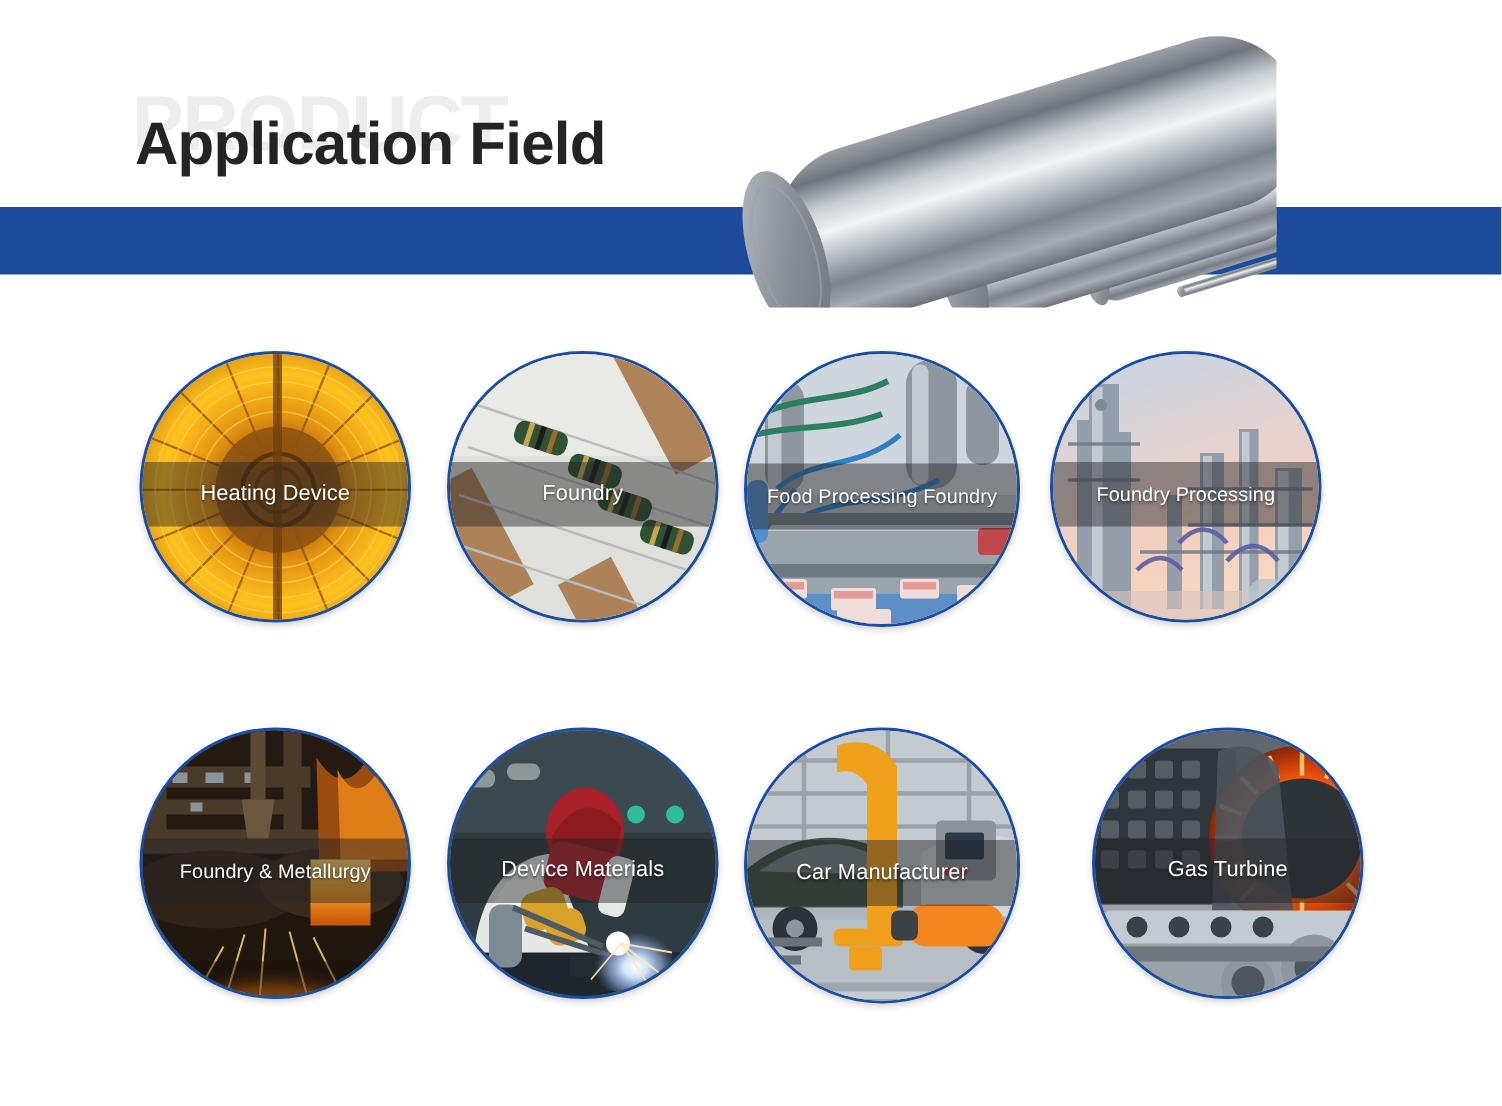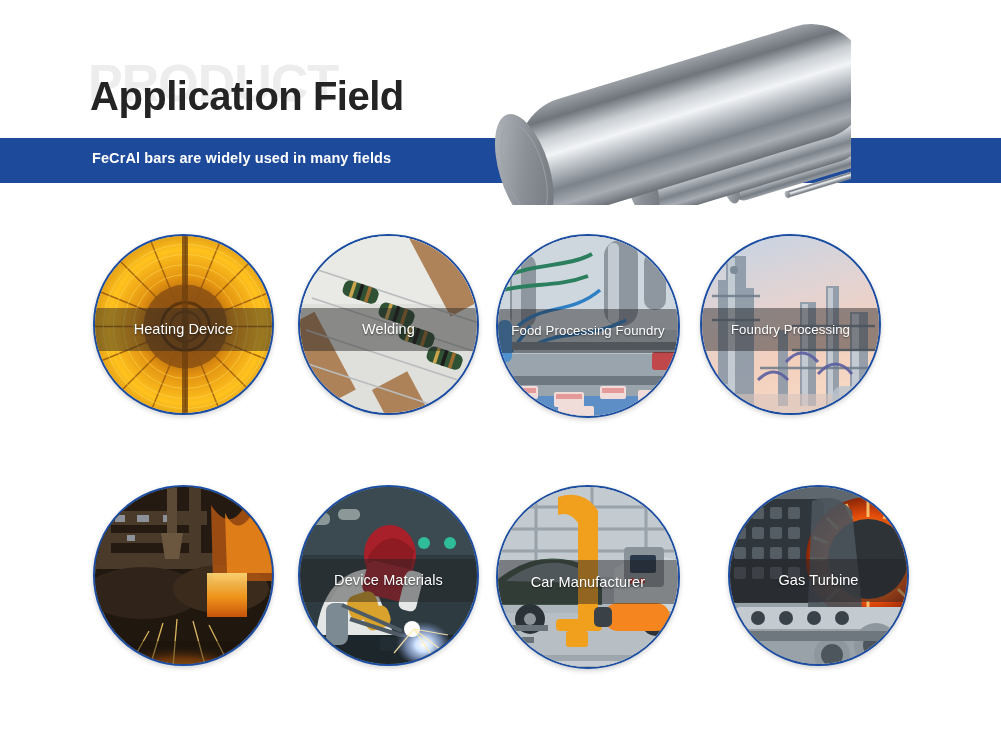--- a/index.html
+++ b/index.html
@@ -68,21 +68,20 @@
 </head>
 <body>
 
 <div id="header">
 
   <div id="watermark">PRODUCT</div>
 
   <h1 id="page-title">Application Field</h1>
 
   <div id="banner"></div>
-  <div id="banner-text">FeCrAl bars are widely used in many fields</div>
 
   <div id="bars">
     <svg width="360" height="205" viewBox="0 0 360 205">
       <defs>
         <linearGradient id="mg1" x1="0" y1="0" x2="0" y2="1">
           <stop offset="0%" stop-color="#9aa0a5"></stop>
           <stop offset="14%" stop-color="#6f757b"></stop>
           <stop offset="30%" stop-color="#c9ced3"></stop>
           <stop offset="44%" stop-color="#f2f4f6"></stop>
           <stop offset="58%" stop-color="#b9bfc5"></stop>
@@ -219,21 +218,21 @@
             <g transform="rotate(18 146 126)">
               <rect x="128" y="116" width="36" height="16" rx="6" fill="#2f5134"></rect>
               <rect x="136" y="116" width="3.5" height="16" fill="#caa44d"></rect>
               <rect x="144" y="116" width="3.5" height="16" fill="#1c1c1c"></rect>
               <rect x="152" y="116" width="3.5" height="16" fill="#9a6b2f"></rect>
             </g>
           </g>
         </svg>
       </div>
       <div class="tile-band">
-        <span class="tile-label">Welding</span>
+        <span class="tile-label">Foundry</span>
       </div>
     </div>
   </div>
 
   <div class="tile" style="left:496px; top:234px; width:184px; height:184px;">
     <div class="tile-circle">
       <div class="tile-art">
         <svg width="188" height="188" viewBox="0 0 188 188" preserveAspectRatio="none">
           <rect width="188" height="188" fill="#b9c2ca"></rect>
           <rect x="0" y="0" width="188" height="96" fill="#cfd7de"></rect>
@@ -379,20 +378,23 @@
           <g stroke="#ffd36b" stroke-width="1.3" opacity="0.85">
             <line x1="70" y1="138" x2="58" y2="178"></line>
             <line x1="84" y1="134" x2="80" y2="182"></line>
             <line x1="100" y1="136" x2="112" y2="180"></line>
             <line x1="116" y1="140" x2="134" y2="176"></line>
             <line x1="56" y1="146" x2="38" y2="178"></line>
           </g>
           <rect x="0" y="156" width="185" height="29" fill="#1b1309" opacity="0.45"></rect>
         </svg>
       </div>
+      <div class="tile-band">
+        <span class="tile-label sm">Foundry &amp; Metallurgy</span>
+      </div>
     </div>
   </div>
 
   <div class="tile" style="left:298px; top:485px;">
     <div class="tile-circle">
       <div class="tile-art">
         <svg width="185" height="185" viewBox="0 0 185 185" preserveAspectRatio="none">
           <defs>
             <radialGradient id="arc" cx="62%" cy="76%" r="34%">
               <stop offset="0%" stop-color="#ffffff"></stop>

